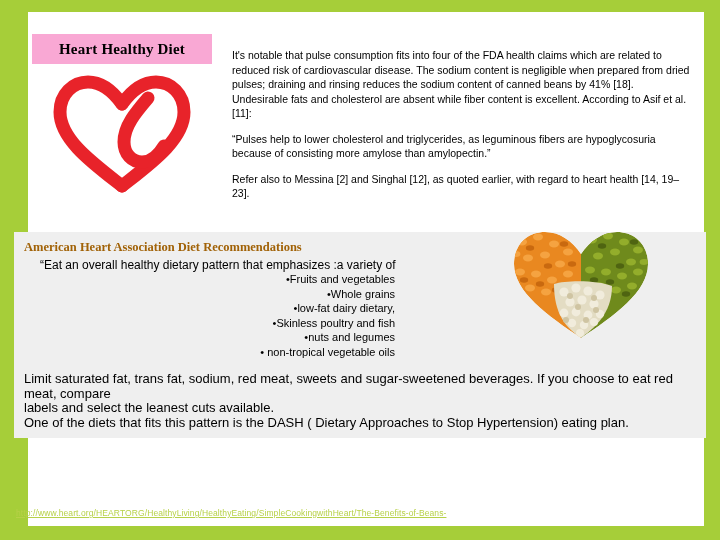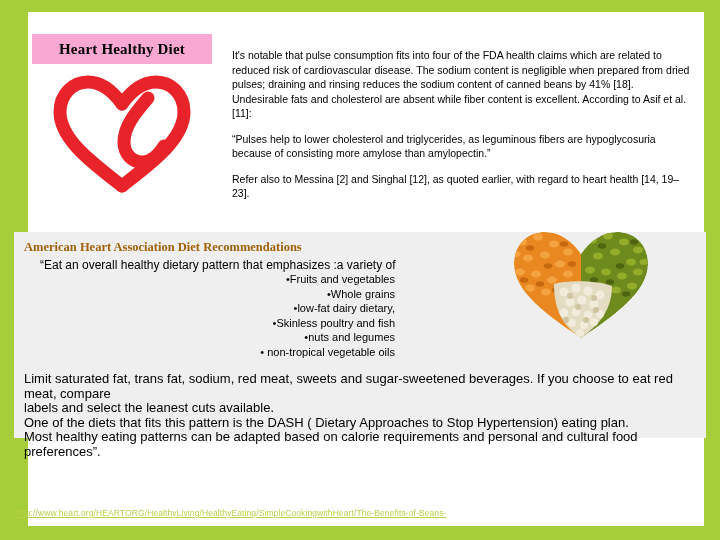--- a/index.html
+++ b/index.html
@@ -225,21 +225,20 @@
       <li>•low-fat dairy dietary,</li>
       <li>•Skinless poultry and fish</li>
       <li>•nuts and legumes</li>
       <li>• non-tropical vegetable oils</li>
     </ul>
 
     <div class="aha-footer">
       <div>Limit saturated fat, trans fat, sodium, red meat, sweets and sugar-sweetened beverages. If you choose to eat red meat, compare</div>
       <div>labels and select the leanest cuts available.</div>
       <div>One of the diets that fits this pattern is the DASH ( Dietary Approaches to Stop Hypertension) eating plan.</div>
-      <div>Most healthy eating patterns can be adapted based on calorie requirements and personal and cultural food preferences”.</div>
     </div>
 
     <div class="beans">
       <svg width="146" height="114" viewBox="0 0 146 114" xmlns="http://www.w3.org/2000/svg">
         <defs>
           <clipPath id="heartclip">
             <path d="M73 110 C40 88 6 64 6 36 C6 16 20 4 37 4 C52 4 64 13 73 26 C82 13 94 4 109 4 C126 4 140 16 140 36 C140 64 106 88 73 110 Z"></path>
           </clipPath>
           <clipPath id="leftlobe">
             <path d="M73 110 C40 88 6 64 6 36 C6 16 20 4 37 4 C52 4 64 13 73 26 L73 110 Z"></path>

